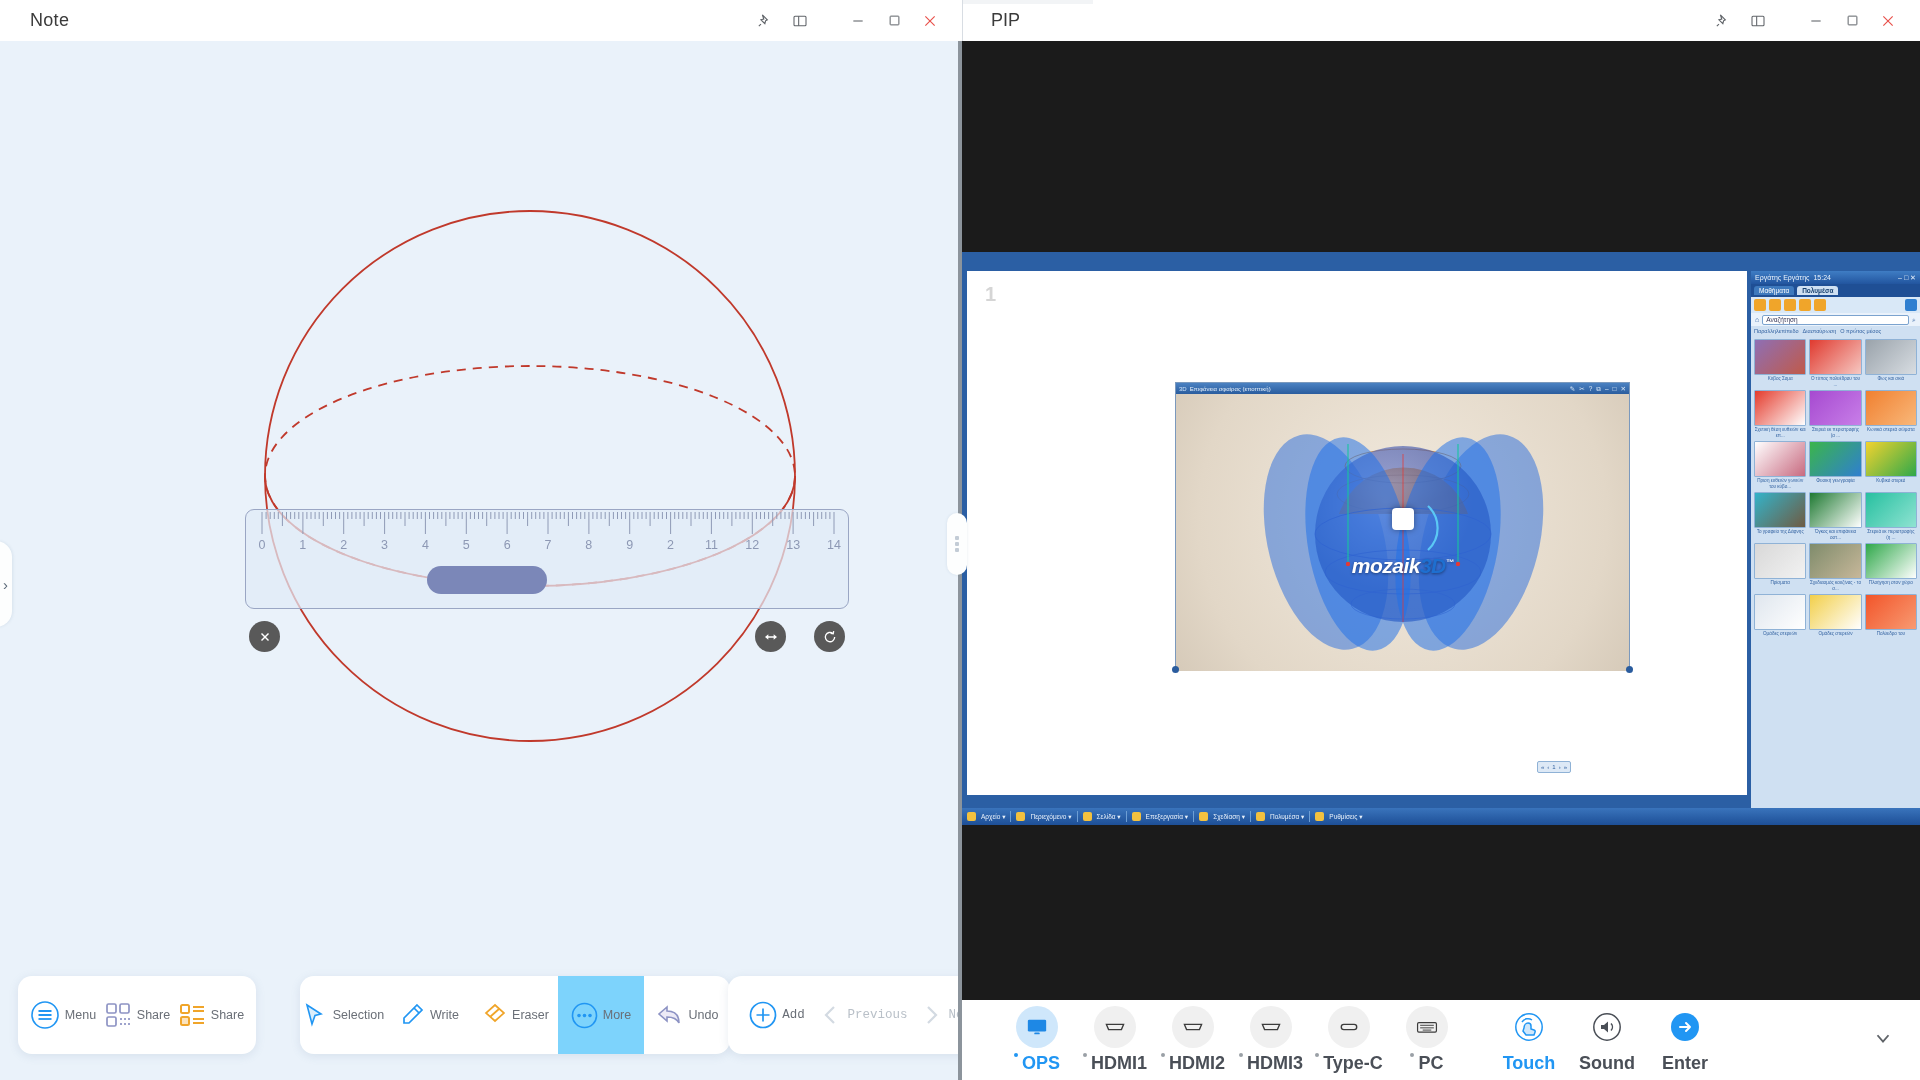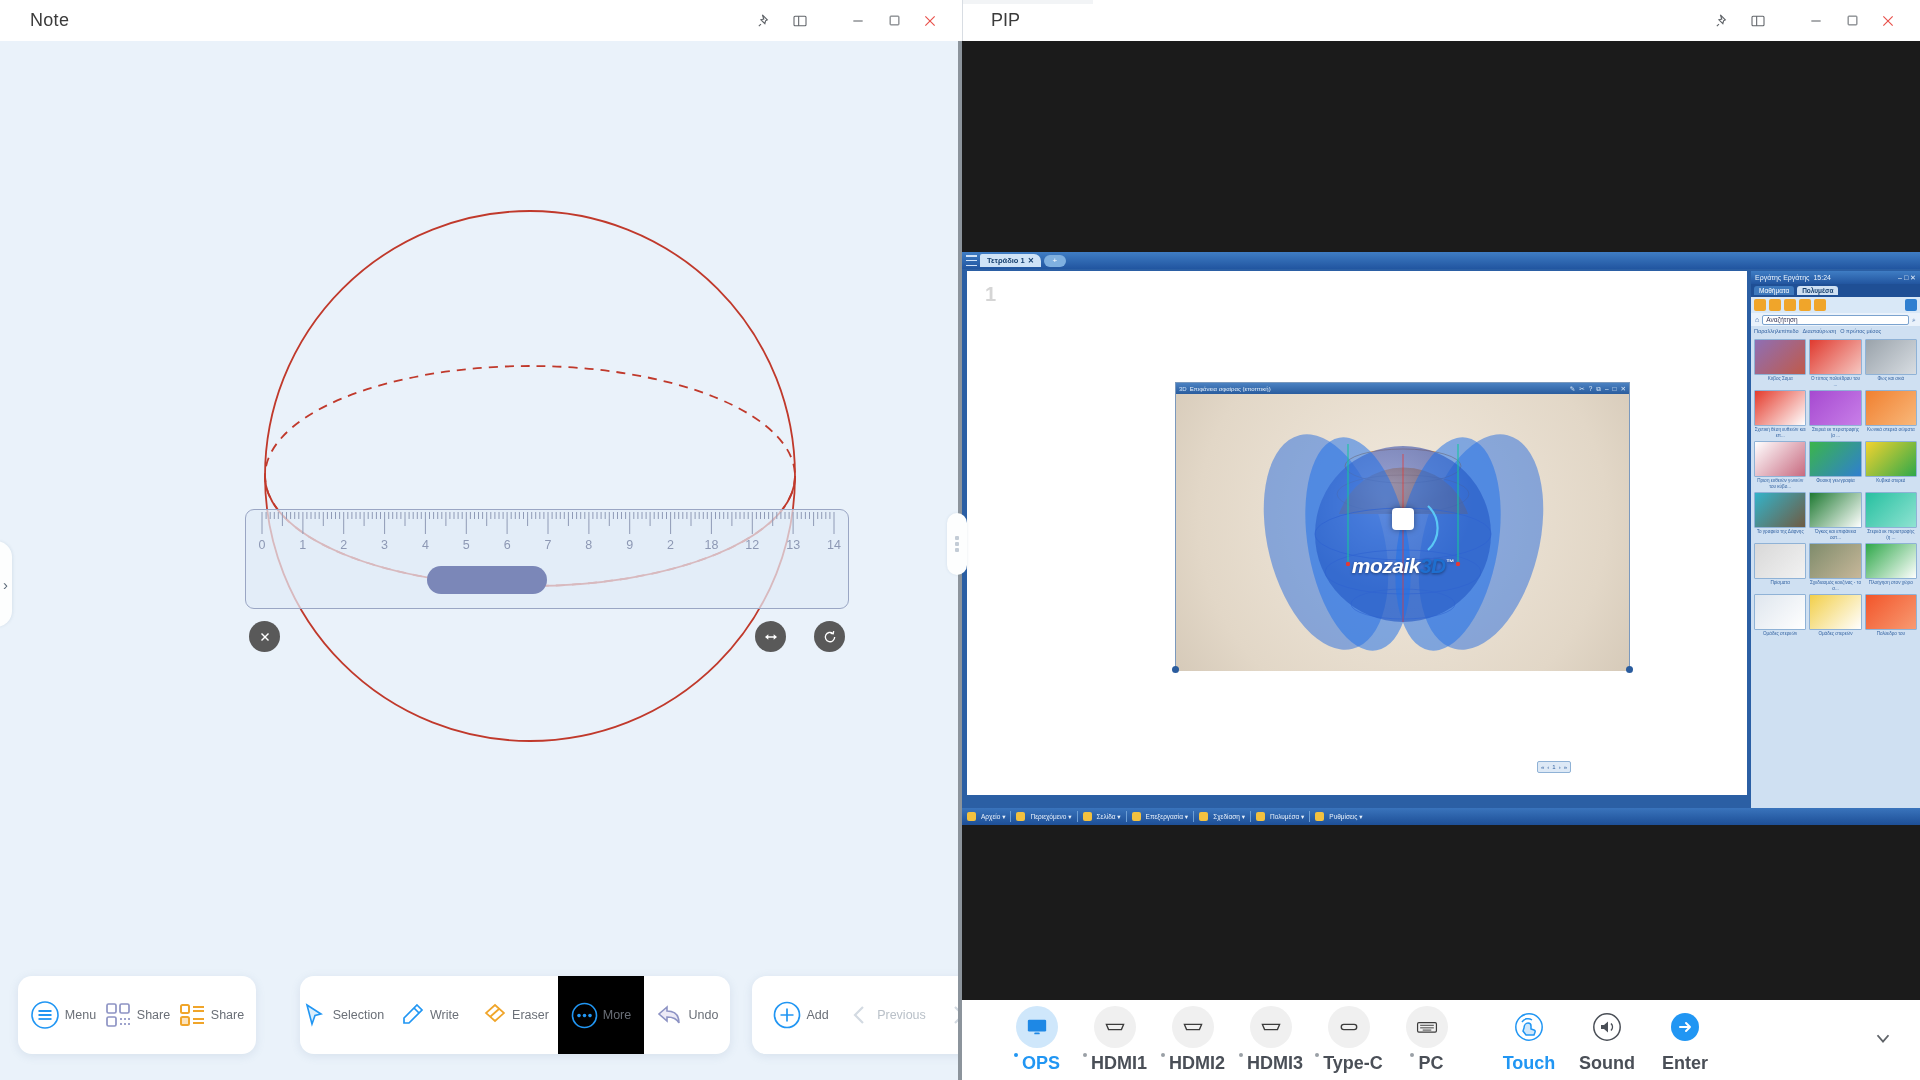--- a/index.html
+++ b/index.html
@@ -76,28 +76,28 @@
   .tb {
     position:absolute; bottom:26px; background:#ffffff; border-radius:14px;
     box-shadow:0 2px 10px rgba(110,135,165,.16);
     display:flex; align-items:stretch; height:78px; overflow:hidden;
   }
   .tb-item {
     width:74px; display:flex; align-items:center;
     justify-content:center; gap:5px; cursor:pointer;
   }
   .tb-item.wide { width:86px; }
-  .tb-item.active { background:#000000;text-align:right; }
+  .tb-item.active { background:#7dd3fc;text-align:right; }
   .tb-label { font-size:12.5px; color:#6a6f77; white-space:nowrap; }
   .tb-label.dim { color:#b9c0c8; }
   .tb-icon { height:30px; display:flex; align-items:center; justify-content:center; }
 
   .tb-left { left:18px; padding:0 8px; }
   .tb-center { left:300px; }
-  .tb-right { left:752px; padding:0 6px; }
+  .tb-right { left:728px; padding:0 6px;font-family:Liberation Mono, monospace; }
 
   
   .pip-window {
     position:absolute; left:962px; top:0; width:958px; height:1080px;
     background:#1c1c1c; overflow:hidden;
   }
   .pip-titlebar {
     position:absolute; left:0; top:0; width:958px; height:41px; background:#ffffff;
     display:flex; align-items:center; border-left:1px solid #d8dde3;
   }
@@ -444,21 +444,21 @@
             <div class="ruler-num" style="left:56.857142857142854px;">1</div>
             <div class="ruler-num" style="left:97.71428571428571px;">2</div>
             <div class="ruler-num" style="left:138.57142857142856px;">3</div>
             <div class="ruler-num" style="left:179.42857142857142px;">4</div>
             <div class="ruler-num" style="left:220.28571428571428px;">5</div>
             <div class="ruler-num" style="left:261.1428571428571px;">6</div>
             <div class="ruler-num" style="left:302px;">7</div>
             <div class="ruler-num" style="left:342.85714285714283px;">8</div>
             <div class="ruler-num" style="left:383.71428571428567px;">9</div>
             <div class="ruler-num" style="left:424.57142857142856px;">2</div>
-            <div class="ruler-num" style="left:465.4285714285714px;">18</div>
+            <div class="ruler-num" style="left:465.4285714285714px;">11</div>
             <div class="ruler-num" style="left:506.2857142857142px;">12</div>
             <div class="ruler-num" style="left:547.1428571428571px;">13</div>
             <div class="ruler-num" style="left:588px;">14</div>
           </div>
         <div class="ruler-grip"></div>
       </div>
 
       <div class="rc-btn rc-close">
         <svg width="14" height="14" viewBox="0 0 24 24" stroke="#fff" stroke-width="2.4">
             <line x1="6" y1="6" x2="18" y2="18"></line>
@@ -644,32 +644,20 @@
       </div>
     </div>
 
     <div class="pip-body">
 
       <div class="pip-split">
         <span>‹</span>
       </div>
 
       <div class="moz">
-        <div class="moz-tabbar">
-          <div class="moz-hamb">
-              <i></i>
-              <i></i>
-              <i></i>
-            </div>
-          <div class="moz-tab">
-            <span>Τετράδιο 1</span>
-            <span>✕</span>
-          </div>
-          <div class="moz-tab-add">+</div>
-        </div>
 
         <div class="moz-page">
           <div class="moz-pagenum">1</div>
 
           <div class="viewer">
             <div class="viewer-tb">
               <span style="font-size:6px;color:#cfe4fa;">3D</span>
               <span class="viewer-title">Επιφάνεια σφαίρας (εποπτική)</span>
               <span class="viewer-ctrls">
                 <span>✎</span>

